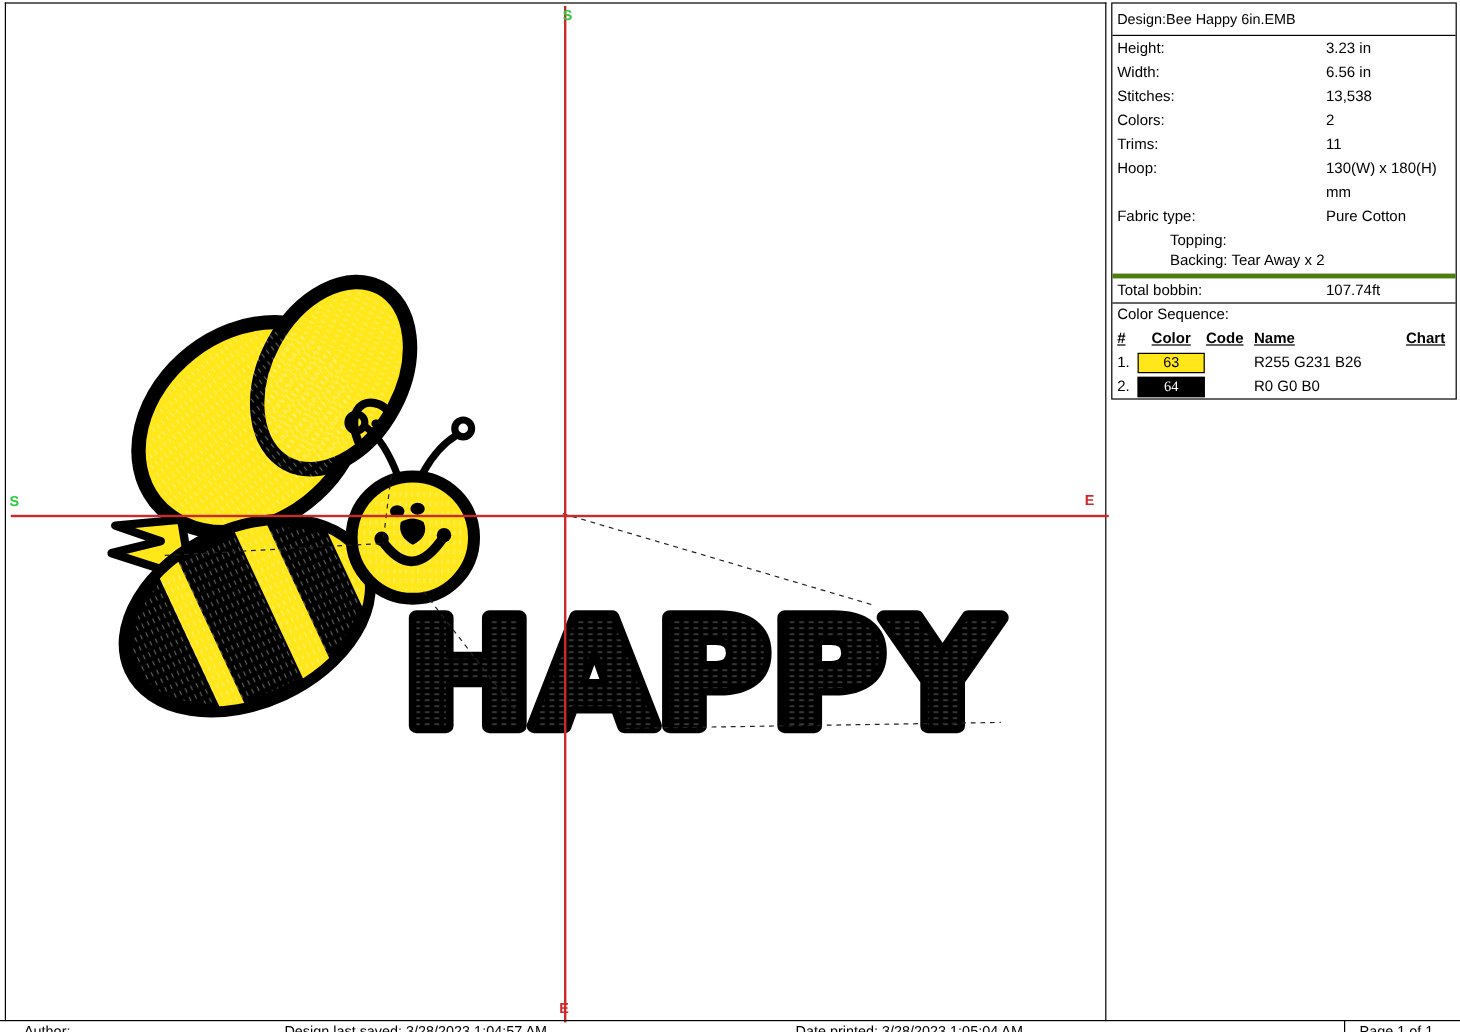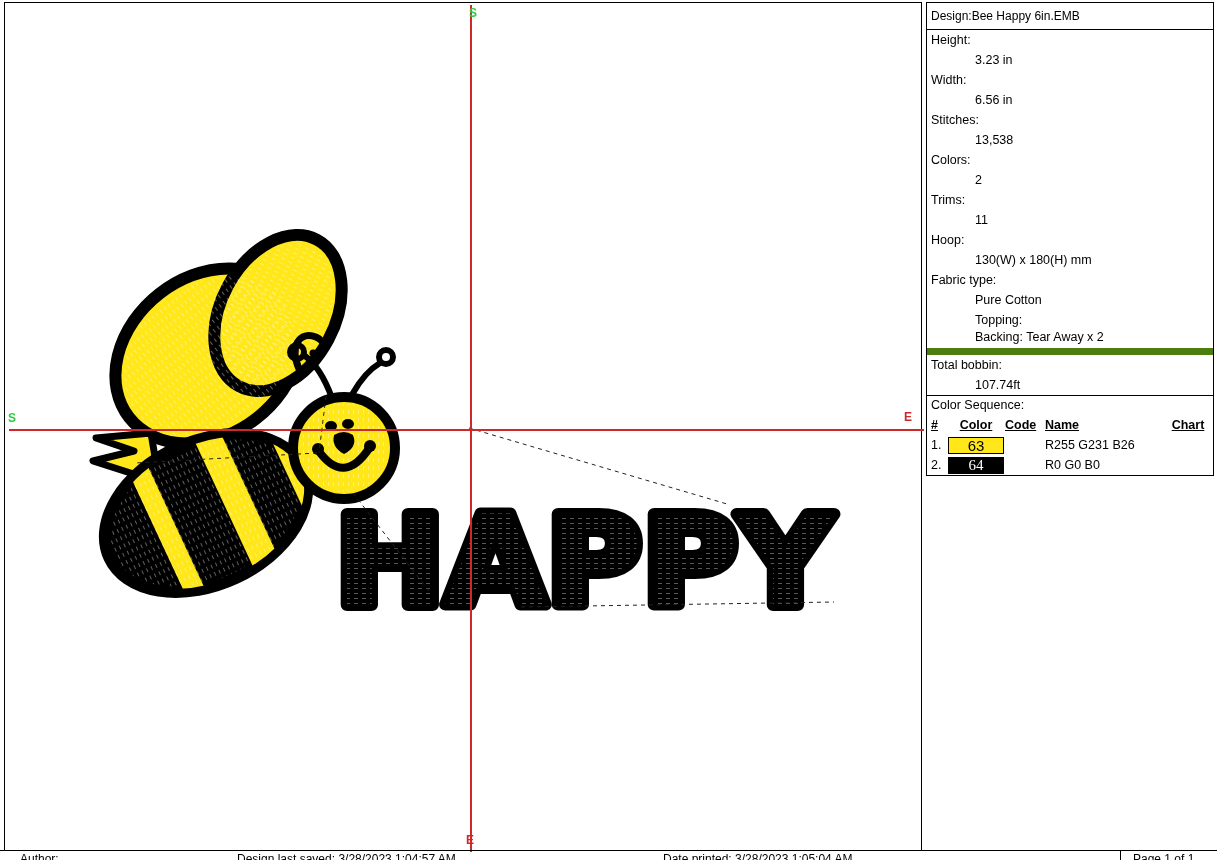--- a/index.html
+++ b/index.html
@@ -10,35 +10,35 @@
     border-top:1px solid #000;border-right:1px solid #000;background:#fff;}
   #design-svg{position:absolute;left:0;top:0;}
   .guide-v{left:465px;top:2px;width:2px;height:847px;background:#cc2a2a;}
   .guide-h{left:4px;top:426px;width:915px;height:2px;background:#cc2a2a;}
   .marker{position:absolute;font-size:12px;font-weight:bold;line-height:12px;}
   .marker.green{color:#2ecc40;}
   .marker.red{color:#cc2a2a;}
   
   #panel{left:926px;top:2px;width:286px;border:1px solid #000;background:#fff;font-size:12.5px;color:#000;}
   #panel-title{border-bottom:1px solid #000;font-size:12px;line-height:26px;height:26px;padding-left:4px;white-space:nowrap;}
-  .info-row{display:flex;line-height:20px;padding-left:4px;flex-direction:column;}
+  .info-row{display:flex;line-height:20px;padding-left:4px;}
   .info-row .lbl{width:130px;flex:none;}
   .info-row .val{flex:1;white-space:pre-line;margin-left:44px;}
   .info-row.multiline{line-height:17px;padding-top:2px;padding-bottom:2px;}
-  .info-row.total{border-top:7px solid #4d7c0f;border-bottom:1px solid #000;}
+  .info-row.total{border-top:4px solid #4d7c0f;border-bottom:1px solid #000;}
   #seq-label{line-height:19px;padding-left:4px;}
   .seq-row{display:flex;align-items:center;height:20px;padding-left:4px;}
   .seq-c1{width:16px;flex:none;}
   .seq-c2{width:58px;flex:none;text-align:center;}
   .seq-c3{width:40px;flex:none;}
   .seq-c4{flex:1;}
   .seq-c5{width:50px;flex:none;text-align:center;}
   .seq-head{font-weight:bold;}
   .seq-head span{text-decoration:underline;}
-  .swatch{display:inline-block;width:54px;height:15px;border:1px solid #000;font-size:15px;
+  .swatch{display:inline-block;width:54px;height:15px;border:1px solid #000;font-size:12px;
     line-height:15px;text-align:center;vertical-align:middle;}
   
   #footer-line{left:0;top:850px;width:1217px;height:1px;background:#000;}
   #footer-tick{left:1120px;top:850px;width:1px;height:10px;background:#000;}
   .footer-item{position:absolute;top:852px;font-size:12px;white-space:nowrap;color:#000;}
 </style>
 </head>
 <body>
 
 <div class="abs" id="canvas-frame">

